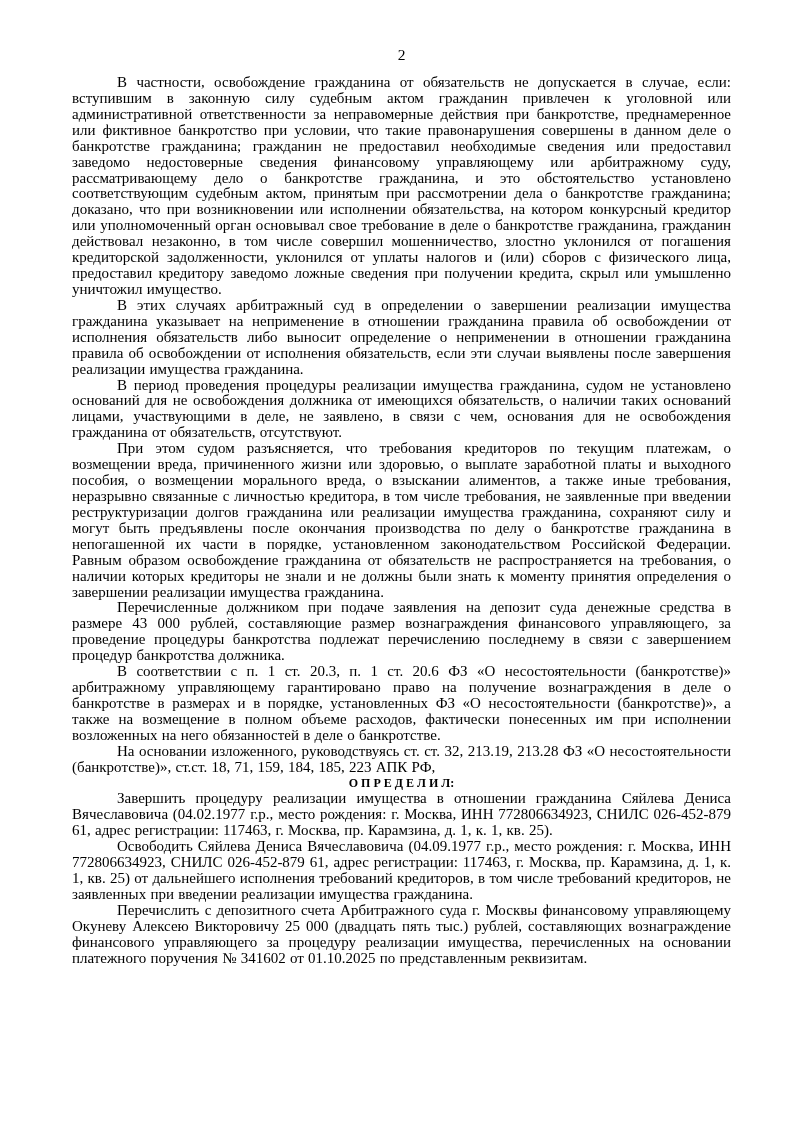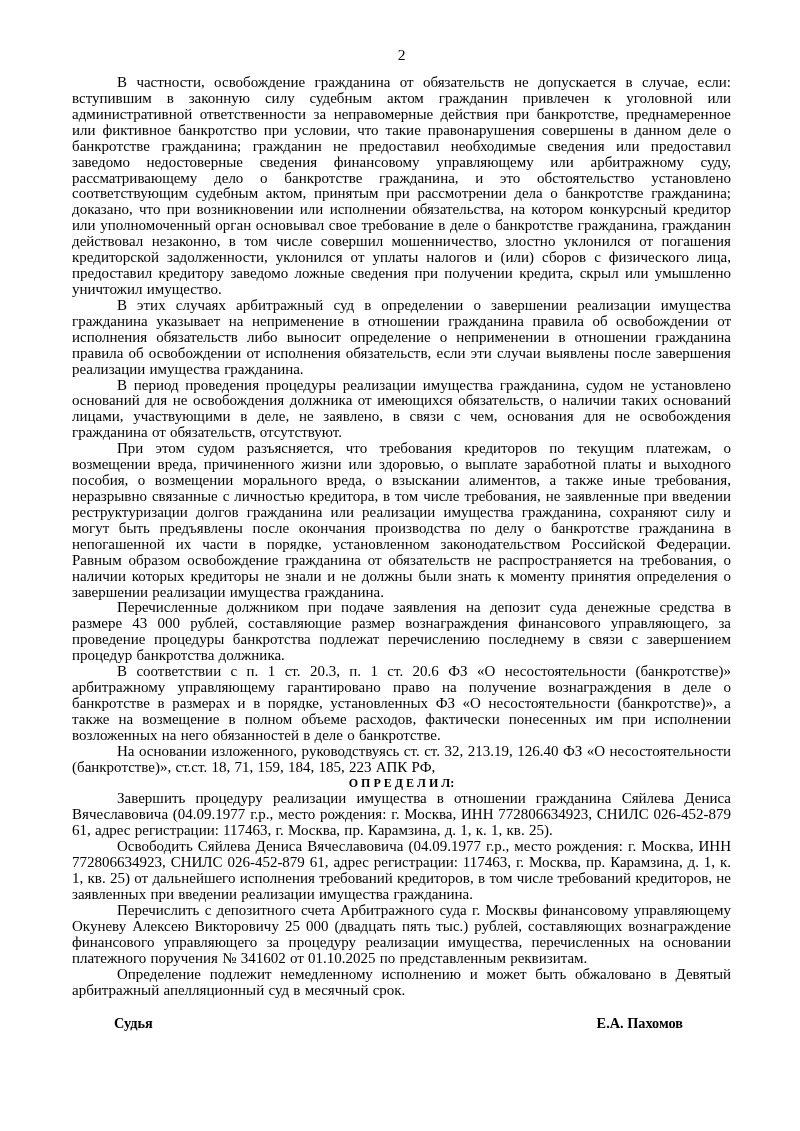--- a/index.html
+++ b/index.html
@@ -64,28 +64,23 @@
   <div class="content">
 
     <div class="page-number">2</div>
 
     <p class="body">В частности, освобождение гражданина от обязательств не допускается в случае, если: вступившим в законную силу судебным актом гражданин привлечен к уголовной или административной ответственности за неправомерные действия при банкротстве, преднамеренное или фиктивное банкротство при условии, что такие правонарушения совершены в данном деле о банкротстве гражданина; гражданин не предоставил необходимые сведения или предоставил заведомо недостоверные сведения финансовому управляющему или арбитражному суду, рассматривающему дело о банкротстве гражданина, и это обстоятельство установлено соответствующим судебным актом, принятым при рассмотрении дела о банкротстве гражданина; доказано, что при возникновении или исполнении обязательства, на котором конкурсный кредитор или уполномоченный орган основывал свое требование в деле о банкротстве гражданина, гражданин действовал незаконно, в том числе совершил мошенничество, злостно уклонился от погашения кредиторской задолженности, уклонился от уплаты налогов и (или) сборов с физического лица, предоставил кредитору заведомо ложные сведения при получении кредита, скрыл или умышленно уничтожил имущество.</p>
     <p class="body">В этих случаях арбитражный суд в определении о завершении реализации имущества гражданина указывает на неприменение в отношении гражданина правила об освобождении от исполнения обязательств либо выносит определение о неприменении в отношении гражданина правила об освобождении от исполнения обязательств, если эти случаи выявлены после завершения реализации имущества гражданина.</p>
     <p class="body">В период проведения процедуры реализации имущества гражданина, судом не установлено оснований для не освобождения должника от имеющихся обязательств, о наличии таких оснований лицами, участвующими в деле, не заявлено, в связи с чем, основания для не освобождения гражданина от обязательств, отсутствуют.</p>
     <p class="body">При этом судом разъясняется, что требования кредиторов по текущим платежам, о возмещении вреда, причиненного жизни или здоровью, о выплате заработной платы и выходного пособия, о возмещении морального вреда, о взыскании алиментов, а также иные требования, неразрывно связанные с личностью кредитора, в том числе требования, не заявленные при введении реструктуризации долгов гражданина или реализации имущества гражданина, сохраняют силу и могут быть предъявлены после окончания производства по делу о банкротстве гражданина в непогашенной их части в порядке, установленном законодательством Российской Федерации. Равным образом освобождение гражданина от обязательств не распространяется на требования, о наличии которых кредиторы не знали и не должны были знать к моменту принятия определения о завершении реализации имущества гражданина.</p>
     <p class="body">Перечисленные должником при подаче заявления на депозит суда денежные средства в размере 43 000 рублей, составляющие размер вознаграждения финансового управляющего, за проведение процедуры банкротства подлежат перечислению последнему в связи с завершением процедур банкротства должника.</p>
     <p class="body">В соответствии с п. 1 ст. 20.3, п. 1 ст. 20.6 ФЗ «О несостоятельности (банкротстве)» арбитражному управляющему гарантировано право на получение вознаграждения в деле о банкротстве в размерах и в порядке, установленных ФЗ «О несостоятельности (банкротстве)», а также на возмещение в полном объеме расходов, фактически понесенных им при исполнении возложенных на него обязанностей в деле о банкротстве.</p>
-    <p class="body">На основании изложенного, руководствуясь ст. ст. 32, 213.19, 126.40 ФЗ «О несостоятельности (банкротстве)», ст.ст. 18, 71, 159, 184, 185, 223 АПК РФ,</p>
+    <p class="body">На основании изложенного, руководствуясь ст. ст. 32, 213.19, 213.28 ФЗ «О несостоятельности (банкротстве)», ст.ст. 18, 71, 159, 184, 185, 223 АПК РФ,</p>
 
     <p class="heading">О П Р Е Д Е Л И Л:</p>
 
-    <p class="body">Завершить процедуру реализации имущества в отношении гражданина Сяйлева Дениса Вячеславовича (04.09.1977 г.р., место рождения: г. Москва, ИНН 772806634923, СНИЛС 026-452-879 61, адрес регистрации: 117463, г. Москва, пр. Карамзина, д. 1, к. 1, кв. 25).</p>
+    <p class="body">Завершить процедуру реализации имущества в отношении гражданина Сяйлева Дениса Вячеславовича (04.02.1977 г.р., место рождения: г. Москва, ИНН 772806634923, СНИЛС 026-452-879 61, адрес регистрации: 117463, г. Москва, пр. Карамзина, д. 1, к. 1, кв. 25).</p>
     <p class="body">Освободить Сяйлева Дениса Вячеславовича (04.09.1977 г.р., место рождения: г. Москва, ИНН 772806634923, СНИЛС 026-452-879 61, адрес регистрации: 117463, г. Москва, пр. Карамзина, д. 1, к. 1, кв. 25) от дальнейшего исполнения требований кредиторов, в том числе требований кредиторов, не заявленных при введении реализации имущества гражданина.</p>
     <p class="body">Перечислить с депозитного счета Арбитражного суда г. Москвы финансовому управляющему Окуневу Алексею Викторовичу 25 000 (двадцать пять тыс.) рублей, составляющих вознаграждение финансового управляющего за процедуру реализации имущества, перечисленных на основании платежного поручения № 341602 от 01.10.2025 по представленным реквизитам.</p>
-    <p class="body">Определение подлежит немедленному исполнению и может быть обжаловано в Девятый арбитражный апелляционный суд в месячный срок.</p>
 
-    <div class="sig-row">
-      <span>Судья</span>
-      <span>Е.А. Пахомов</span>
-    </div>
 
   </div>
 </div>
 
 </body></html>

